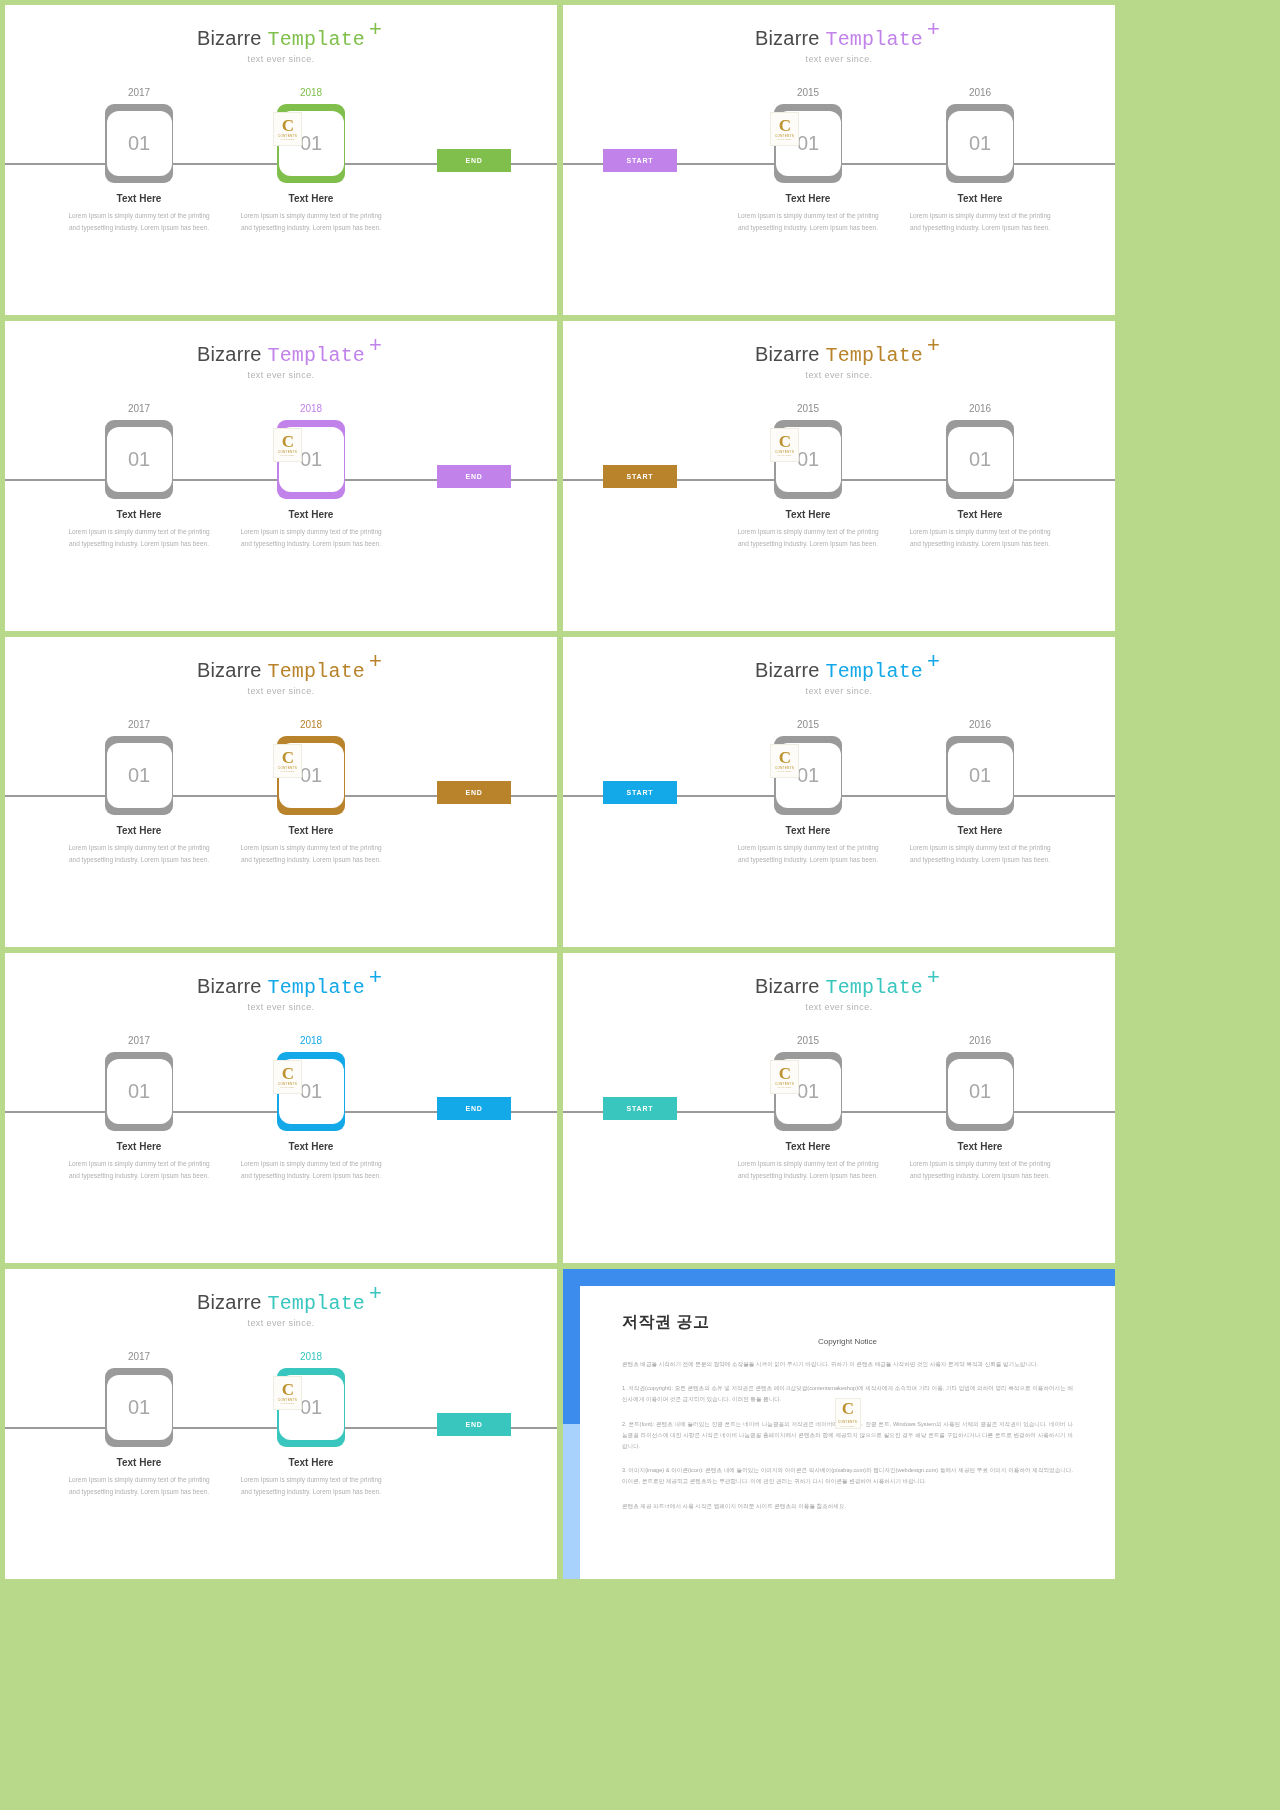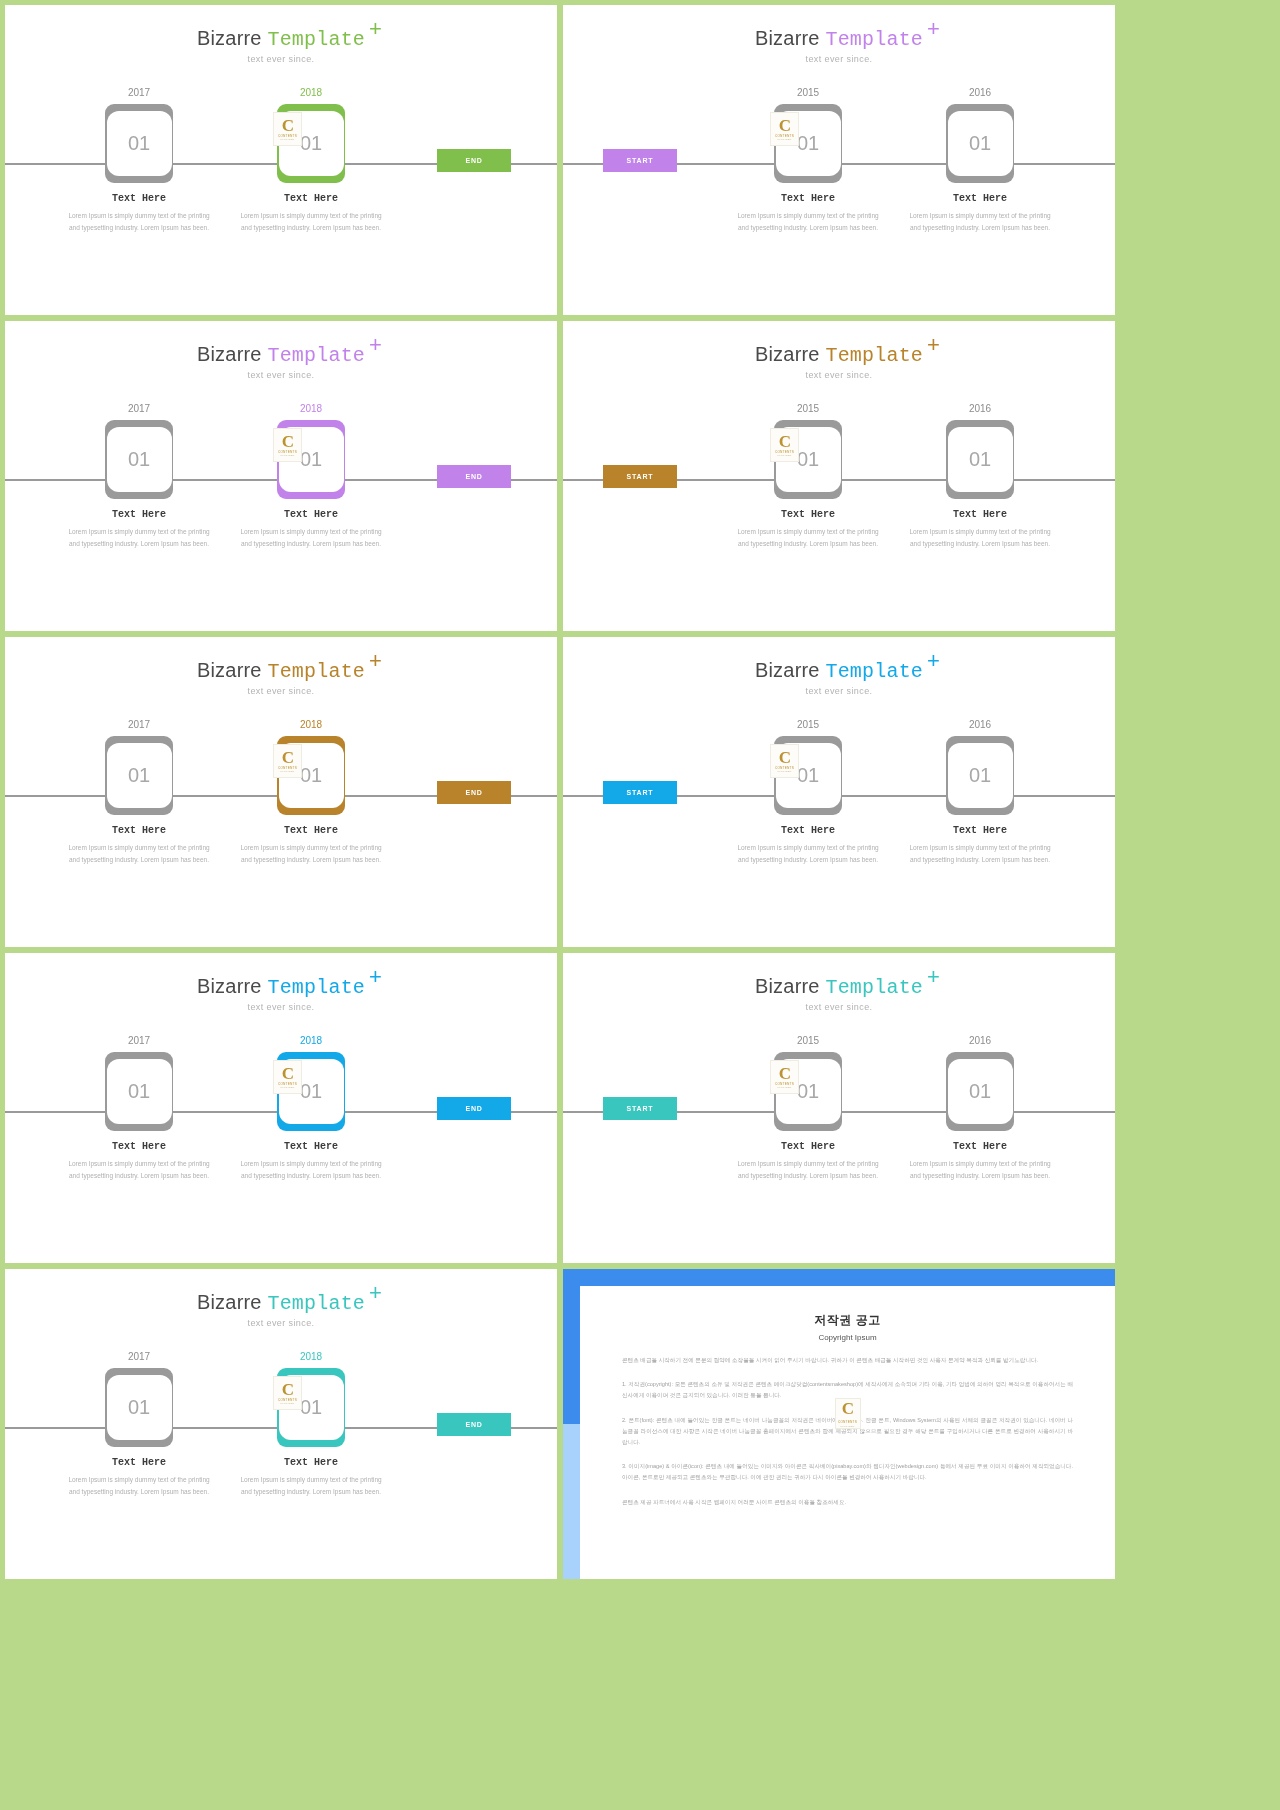--- a/index.html
+++ b/index.html
@@ -133,21 +133,20 @@
     letter-spacing: -1px;
   }
   .wm-t1 { font-size: 3.2px; color: #bd9331; letter-spacing: .2px; margin-top: 1px; }
   .wm-t2 { font-size: 2.4px; color: #c9b07a; letter-spacing: .2px; margin-top: 1px; }
 
   .cap { margin-top: 10px; }
   .cap-title {
     font-size: 10px;
     font-weight: bold;
     color: #3c3c3c;
-    font-family: Liberation Mono, monospace;
   }
   .cap-body {
     margin-top: 6px;
     font-size: 6.5px;
     line-height: 1.85;
     color: #b0b0b0;
     width: 150px;
     margin-left: -20px;
     text-align: center;
   }
@@ -182,22 +181,22 @@
   }
   .cr-paper {
     position: relative;
     width: 100%;
     height: 100%;
     background: #ffffff;
     padding: 26px 42px;
     overflow: hidden;
   }
   .cr-title {
-    text-align: center;
-    font-size: 12px;
+    text-align: left;
+    font-size: 16px;
     font-weight: bold;
     color: #333;
     letter-spacing: .5px;
   }
   .cr-sub {
     text-align: center;
     font-size: 8px;
     color: #555;
     margin-top: 4px;
   }
@@ -512,21 +511,21 @@
             <div class="cap-body">Lorem Ipsum is simply dummy text of the printing and typesetting industry. Lorem Ipsum has been.</div>
           </div>
         </div>
         <div class="pill" style="left:432px;background:#38c6be">END</div>
       </div>
     </div>
     <div class="slide cr-slide">
       <div class="cr-band"></div>
       <div class="cr-paper">
         <div class="cr-title">저작권 공고</div>
-        <div class="cr-sub">Copyright Ipsum</div>
+        <div class="cr-sub">Copyright Notice</div>
         <div class="cr-p">콘텐츠 배급을 시작하기 전에 본문의 협약에 소장물을 시켜이 읽어 주시기 바랍니다. 귀하가 이 콘텐츠 배급을 시작하면 것인 사용자 본계약 목적과 신뢰를 받기노랍니다.</div>
         <div class="cr-p">1. 저작권(copyright): 모든 콘텐츠의 소유 및 저작권은 콘텐츠 메이크샵닷컴(contentsmakeshop)에 세작사에게 소속되며 기타 이용, 기타 업법에 의하여 영리 목적으로 이용하여서는 배신사에게 이용이며 것은 금지되어 있습니다. 이러한 통을 봅니다.</div>
         <span class="cr-wm">
           <span class="wm-c">C</span>
           <span class="wm-t1">CONTENTS</span>
           <span class="wm-t2">MALL.COM</span>
         </span>
         <div class="cr-p">2. 폰트(font): 콘텐츠 내에 들어있는 한글 폰트는 네이버 나눔글꼴의 저작권은 네이버에 있습니다. 한글 폰트, Windows System의 사용된 서체의 글꼴은 저작권이 있습니다. 네이버 나눔글꼴 라이선스에 대한 사항은 시작은 네이버 나눔글꼴 홈페이지에서 콘텐츠와 함께 제공되지 않으므로 필요한 경우 해당 폰트를 구입하시거나 다른 폰트로 변경하여 사용하시기 바랍니다.</div>
         <div class="cr-p">3. 이미지(image) &amp; 아이콘(icon): 콘텐츠 내에 들어있는 이미지와 아이콘은 픽사베이(pixabay.com)와 웹디자인(webdesign.com) 등에서 제공된 무료 이미지 이용하여 제작되었습니다. 아이콘, 폰트로만 제공되고 콘텐츠와는 무관합니다. 이에 관한 권리는 귀하가 다시 아이콘을 변경하여 사용하시기 바랍니다.</div>
         <div class="cr-p">콘텐츠 제공 파트너에서 사용 시작은 웹페이지 여러분 사이트 콘텐츠의 이용을 참조하세요.</div>

